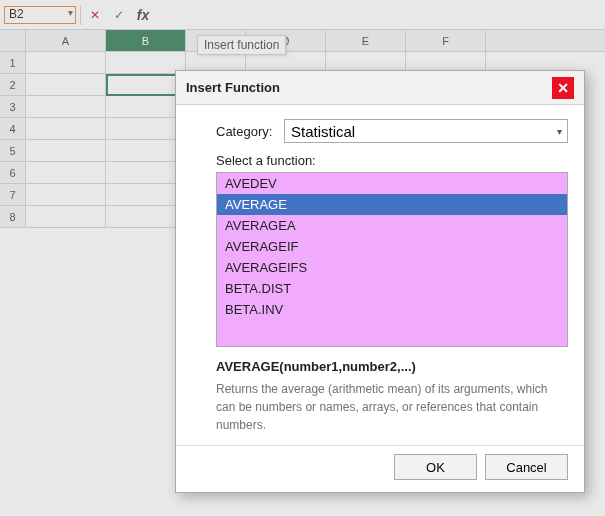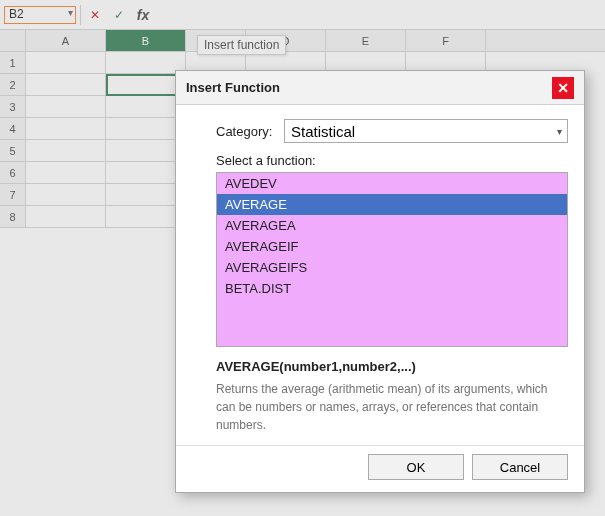--- a/index.html
+++ b/index.html
@@ -316,21 +316,21 @@
 
     .dialog-footer {
       display: flex;
       justify-content: flex-end;
       gap: 8px;
       padding: 8px 16px 12px 16px;
       border-top: 1px solid #e0e0e0;
     }
 
     .dialog-btn {
-      width: 96px;
+      width: 83px;
       height: 26px;
       border: 1px solid #aaa;
       background: #f2f2f2;
       font-size: 13px;
       cursor: pointer;
       display: flex;
       align-items: center;
       justify-content: center;
     }
 
@@ -484,20 +484,21 @@
 
     <div class="select-a-function-label">Select a function:</div>
 
     <div class="function-list">
       <div class="function-item">AVEDEV</div>
       <div class="function-item selected">AVERAGE</div>
       <div class="function-item">AVERAGEA</div>
       <div class="function-item">AVERAGEIF</div>
       <div class="function-item">AVERAGEIFS</div>
       <div class="function-item">BETA.DIST</div>
+      <div class="function-item">BETA.INV</div>
     </div>
 
     <div class="function-signature">AVERAGE(number1,number2,...)</div>
 
     <div class="function-description">Returns the average (arithmetic mean) of its arguments, which can be numbers or names, arrays, or references that contain numbers.</div>
   </div>
 
   <div class="dialog-footer">
     <button class="dialog-btn primary">OK</button>
     <button class="dialog-btn">Cancel</button>

